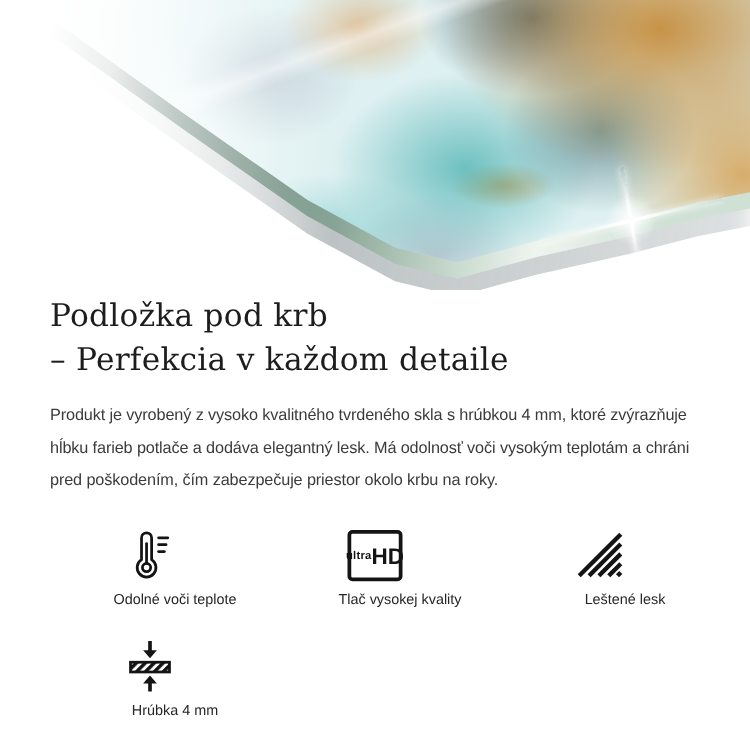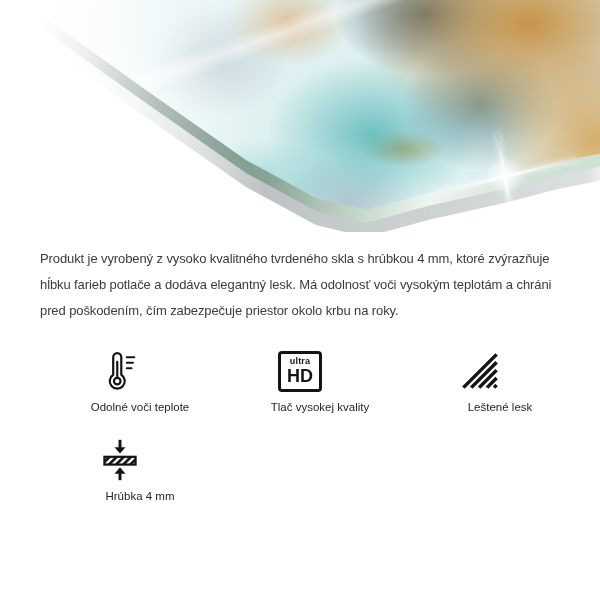--- a/index.html
+++ b/index.html
@@ -46,21 +46,21 @@
      font-size:25px;line-height:35px;color:#1d1d1d;letter-spacing:.2px;}
   .desc{margin:14px 0 0;padding:0 34px 0 40px;font-size:13px;line-height:26px;
      color:#3b3b3b;letter-spacing:-.1px;}
 
   
   .features{margin:24px 30px 0;display:grid;grid-template-columns:repeat(3,1fr);row-gap:22px;}
   .feature{display:flex;flex-direction:column;align-items:center;}
   .ficon{height:46px;display:flex;align-items:center;justify-content:center;color:#141414;}
   .flabel{margin-top:7px;font-size:11.5px;line-height:1.2;color:#262626;margin-left:40px;}
   .uhd-box{width:38px;height:35px;border:3px solid #141414;border-radius:4px;
-     display:flex;flex-direction:column;align-items:center;justify-content:center;}
+     display:flex;flex-direction:row;align-items:center;justify-content:center;}
   .uhd-top{font-size:9px;font-weight:700;line-height:1;letter-spacing:.2px;color:#141414;}
   .uhd-bottom{font-size:18px;font-weight:800;line-height:1;margin-top:1px;color:#141414;}
   svg .s{fill:none;stroke:#141414;stroke-width:2.4;stroke-linejoin:round;}
   svg .sr{stroke-linecap:round;}
 </style>
 </head>
 <body>
 
 <div class="page">
 
@@ -69,20 +69,21 @@
     <div class="glass-edge"></div>
     <div class="glass-art"></div>
     <div class="hero-fade"></div>
     <div class="sparkle">
       <div class="glow"></div>
       <div class="ray ray-a"></div>
       <div class="ray ray-b"></div>
     </div>
   </header>
 
+  <h1><span>Podložka pod krb</span><br><span>– Perfekcia v každom detaile</span></h1>
 
   <p class="desc">Produkt je vyrobený z vysoko kvalitného tvrdeného skla s hrúbkou 4 mm, ktoré zvýrazňuje hĺbku farieb potlače a dodáva elegantný lesk. Má odolnosť voči vysokým teplotám a chráni pred poškodením, čím zabezpečuje priestor okolo krbu na roky.</p>
 
   <section class="features">
 
     <div class="feature">
       <span class="ficon">
         <svg width="44" height="46" viewBox="0 0 48 48">
           <path class="s" d="M16.6 28.1 V9 A4.4 4.4 0 0 1 25.4 9 V28.1 A8.2 8.2 0 1 1 16.6 28.1 Z"></path>
           <circle class="s" cx="21" cy="35" r="3.6"></circle>

